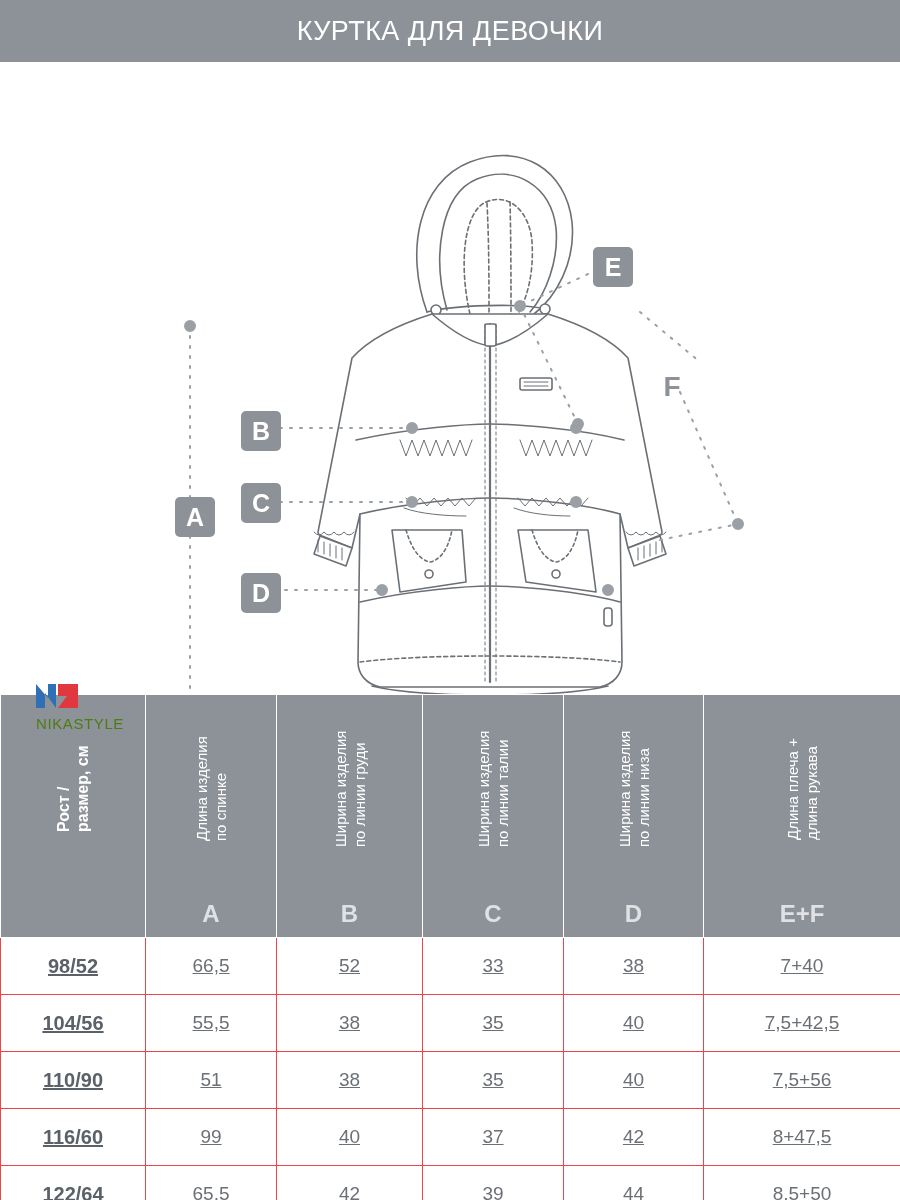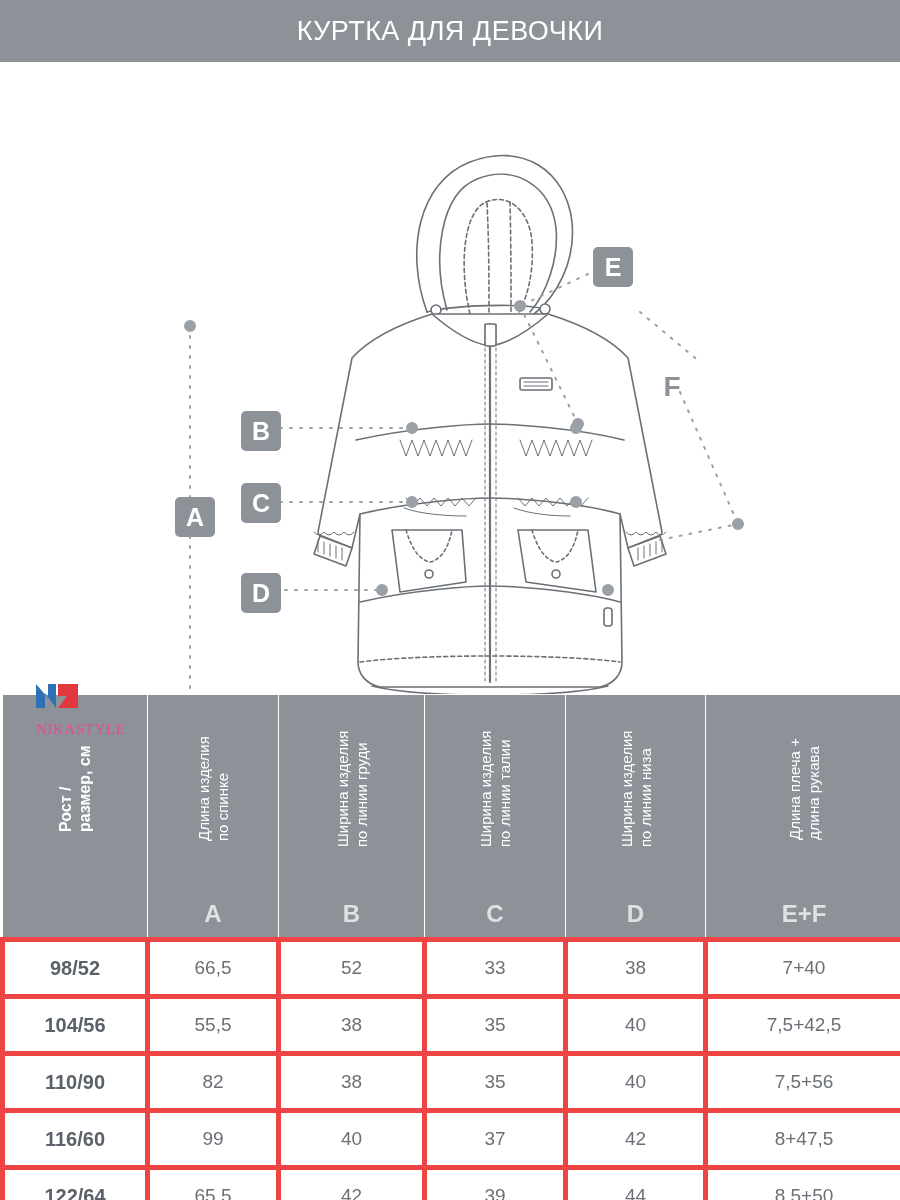--- a/index.html
+++ b/index.html
@@ -66,24 +66,23 @@
   
   .logo {
     position: absolute;
     left: 36px;
     top: 620px;
     width: 110px;
   }
   .logo-mark { width: 42px; height: 28px; }
   .logo-text {
     font-size: 15px;
-    color: #ec4899;
+    color: #4d7c0f;
     letter-spacing: 0.6px;
-    margin-top: 11px;
-    font-family: Liberation Serif, serif;
+    margin-top: 5px;
   }
 
   
   table {
     border-collapse: collapse;
     width: 900px;
     table-layout: fixed;
   }
   thead th {
     background: #8d9299;
@@ -119,25 +118,26 @@
     font-size: 24px;
     font-weight: bold;
     color: #dfe1e3;
     margin-top: 10px;
     height: 30px;
     line-height: 30px;
   }
   .first-col .vert { font-weight: bold; font-size: 16px; }
 
   tbody td {
-    border: 5px solid #ef4444;
+    border: 1px solid #ef4444;
     height: 57px;
     text-align: center;
     font-size: 19px;
     color: #6b7076;
+    text-decoration: underline;
   }
   tbody td.size {
     font-weight: bold;
     font-size: 20px;
     color: #5b6168;
   }
 </style>
 </head>
 <body>
 
@@ -317,21 +317,21 @@
     <tr>
       <td class="size">104/56</td>
       <td>55,5</td>
       <td>38</td>
       <td>35</td>
       <td>40</td>
       <td>7,5+42,5</td>
     </tr>
     <tr>
       <td class="size">110/90</td>
-      <td>82</td>
+      <td>51</td>
       <td>38</td>
       <td>35</td>
       <td>40</td>
       <td>7,5+56</td>
     </tr>
     <tr>
       <td class="size">116/60</td>
       <td>99</td>
       <td>40</td>
       <td>37</td>

